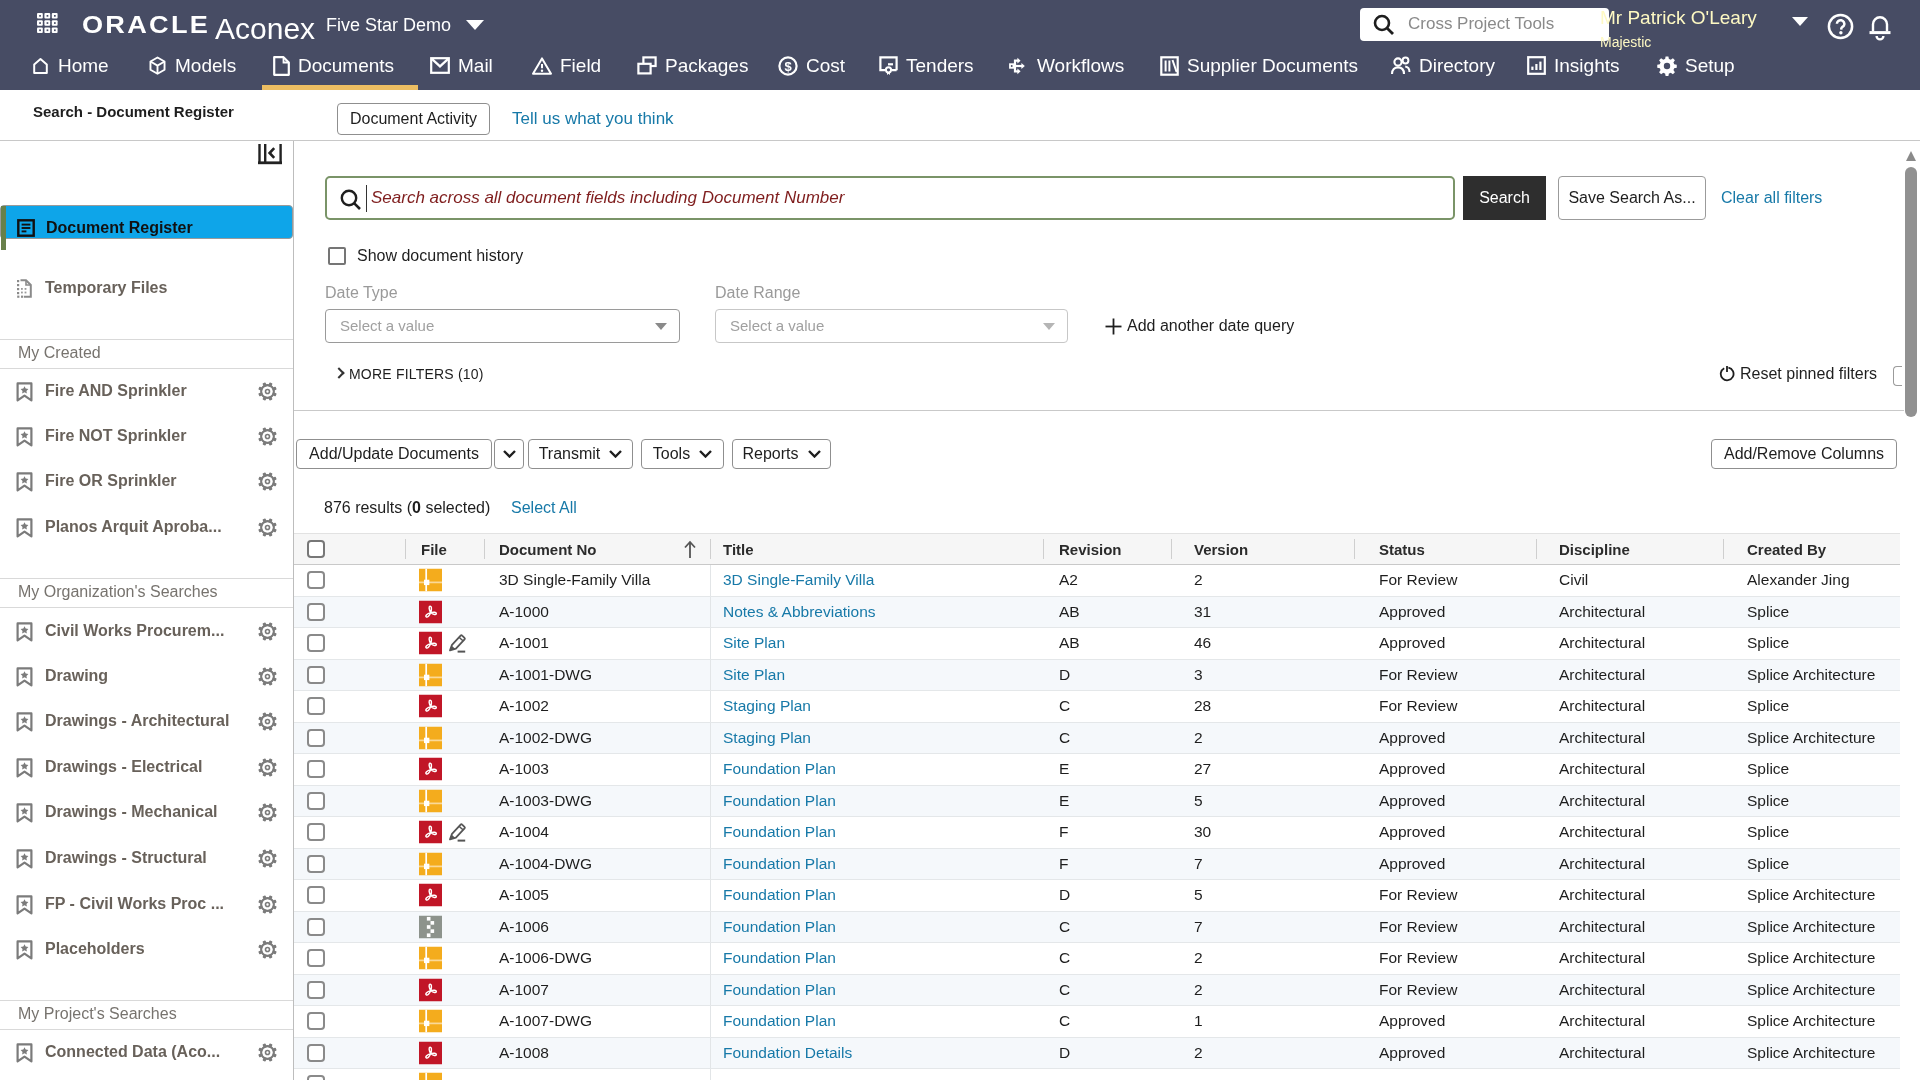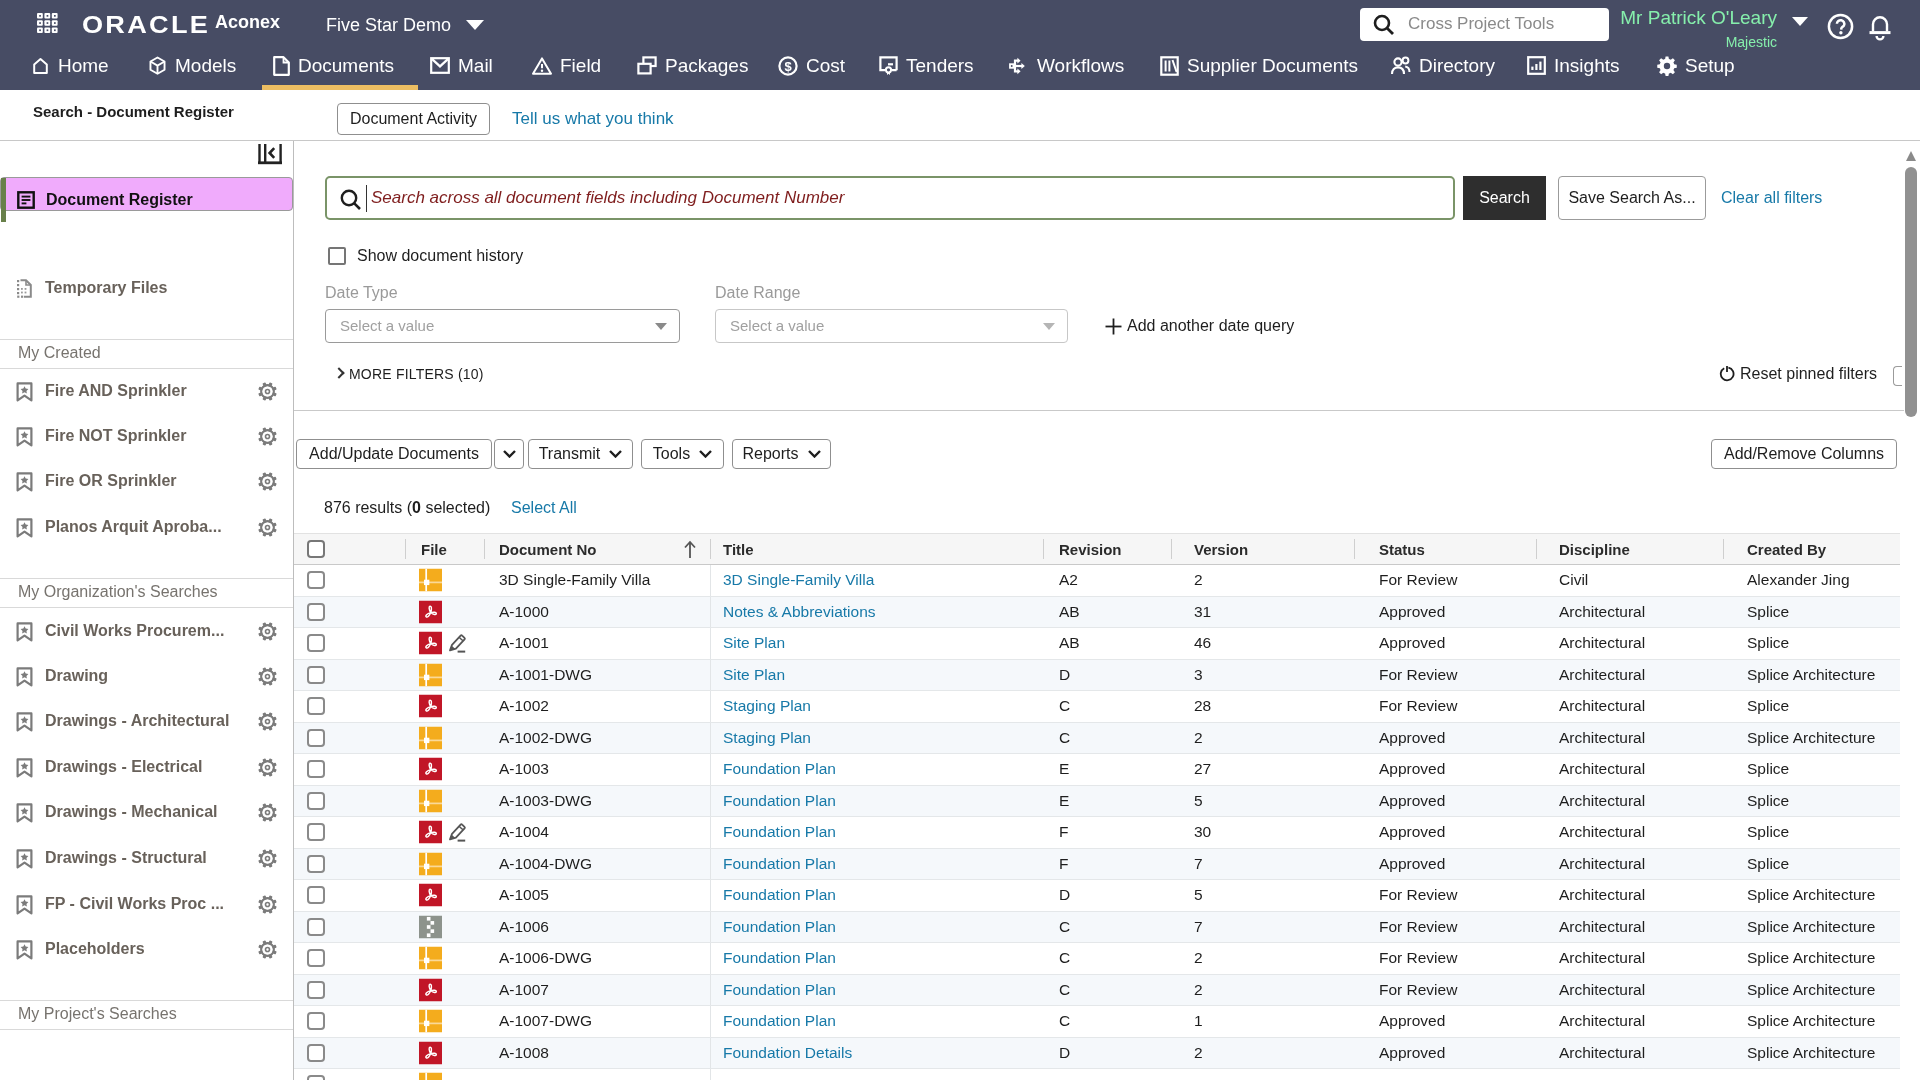--- a/index.html
+++ b/index.html
@@ -2,46 +2,46 @@
 <html><head>
 <meta charset="utf-8">
 <style>
 * { margin:0; padding:0; box-sizing:border-box; }
 html,body { width:1920px; height:1080px; overflow:hidden; font-family:"Liberation Sans", sans-serif; background:#fff; }
 
 
 #topbar { position:absolute; left:0; top:0; width:1920px; height:90px; background:#474C64; }
 #logo { position:absolute; left:82px; top:11px; color:#fff; white-space:nowrap; }
 #oracle-word { font-weight:bold; font-size:24px; letter-spacing:2px; transform:scaleX(1.13); transform-origin:left; display:inline-block; }
-#aconex-word { font-weight:bold; font-size:18px; position:absolute; left:133px; top:1px; }
+#aconex-word { font-weight:normal; font-size:30px; position:absolute; left:133px; top:1px; }
 #projname { position:absolute; left:326px; top:15px; color:#fff; font-size:18px; }
 #projcaret { position:absolute; left:466px; top:20px; width:0; height:0; border-left:9px solid transparent; border-right:9px solid transparent; border-top:10px solid #fff; }
 #xsearch { position:absolute; left:1360px; top:8px; width:249px; height:33px; background:#fff; border-radius:4px; }
 #xsearch .ph { position:absolute; left:48px; top:6px; color:#8a8a8a; font-size:17px; }
-#userblock { position:absolute; left:1600px; top:7px; width:177px; text-align:right; color:#86efac; }
+#userblock { position:absolute; left:1600px; top:7px; width:177px; text-align:left; color:#fef9c3; }
 #username { font-size:19px; }
 #usercaret { position:absolute; left:1792px; top:17px; width:0; height:0; border-left:8px solid transparent; border-right:8px solid transparent; border-top:9px solid #fff; }
 #org { font-size:14px; margin-top:5px; }
 
 .nav-item { position:absolute; top:45px; height:41px; display:flex; align-items:center; gap:8px; white-space:nowrap; color:#fff; font-size:19px; }
 #docs-underline { position:absolute; left:262px; top:85px; width:156px; height:5px; background:#EDBE62; }
 
 
 #pagehead { position:absolute; left:0; top:90px; width:1920px; height:51px; background:#fff; border-bottom:1px solid #c8c8c8; }
 #pagetitle { position:absolute; left:33px; top:13px; font-size:15px; font-weight:bold; color:#1e1e1e; }
 #docact { position:absolute; left:337px; top:13px; width:153px; height:32px; border:1px solid #8f8f8f; border-radius:4px; font-size:16px; color:#1e1e1e; display:flex; align-items:center; justify-content:center; }
 #tellus { position:absolute; left:512px; top:19px; font-size:17px; color:#1779a8; }
 
 
 #sidebar { position:absolute; left:0; top:141px; width:294px; height:939px; background:#fff; border-right:1px solid #bdbdbd; }
 #collapse { position:absolute; left:258px; top:3px; }
 .sideitem { position:absolute; left:0; width:293px; height:44px; }
 .sideitem .icon { position:absolute; left:16px; top:13px; }
 .sideitem .label { position:absolute; left:45px; top:13px; font-size:16px; font-weight:bold; color:#68615a; white-space:nowrap; }
-.sideitem.sel { background:#f0abfc; }
+.sideitem.sel { background:#0ea5e9;margin-top:28px; }
 .selbar { position:absolute; left:0; top:0; width:5px; height:44px; background:#68804A; }
 .sideitem.sel .label { color:#111; }
 .sectlabel { position:absolute; left:18px; font-size:16px; color:#77736e; }
 .sidehr { position:absolute; left:0; width:293px; border-top:1px solid #d9d9d9; }
 .gear { position:absolute; left:258px; top:13px; }
 
 
 #content { position:absolute; left:294px; top:142px; width:1610px; height:938px; background:#fff; }
 #bigsearch { position:absolute; left:31px; top:34px; width:1130px; height:44px; border:2px solid #7A9468; border-radius:5px; }
 #bigsearch .ph { position:absolute; left:44px; top:10px; font-size:17px; font-style:italic; color:#7f1d1d; }
@@ -521,20 +521,39 @@
         <rect x="-1.7" y="-9.8" width="3.4" height="4.2" rx="0.7" transform="rotate(157.5)" fill="#7b7b7b"></rect>
         <rect x="-1.7" y="-9.8" width="3.4" height="4.2" rx="0.7" transform="rotate(202.5)" fill="#7b7b7b"></rect>
         <rect x="-1.7" y="-9.8" width="3.4" height="4.2" rx="0.7" transform="rotate(247.5)" fill="#7b7b7b"></rect>
         <rect x="-1.7" y="-9.8" width="3.4" height="4.2" rx="0.7" transform="rotate(292.5)" fill="#7b7b7b"></rect>
         <rect x="-1.7" y="-9.8" width="3.4" height="4.2" rx="0.7" transform="rotate(337.5)" fill="#7b7b7b"></rect>
       </svg>
     </div>
     <div class="sidehr" style="top:859px"></div>
     <div class="sectlabel" style="top:864px">My Project's Searches</div>
     <div class="sidehr" style="top:888px"></div>
+    <div class="sideitem" style="top:889px">
+      <svg class="icon" width="17" height="20" viewBox="0 0 17 20">
+        <path d="M1.6 1.4 h13.8 v17 l-6.9-4.8 -6.9 4.8 z" fill="none" stroke="#7b7b7b" stroke-width="2.2" stroke-linejoin="round"></path>
+        <path d="M8.5 4.2 l1.2 2.4 2.7.4 -1.95 1.9 .45 2.7 -2.4-1.3 -2.4 1.3 .45-2.7 -1.95-1.9 2.7-.4 z" fill="#7b7b7b"></path>
+      </svg>
+      <span class="label">Connected Data (Aco...</span>
+      <svg class="gear" width="19" height="19" viewBox="-10 -10 20 20">
+        <circle r="6.7" fill="none" stroke="#7b7b7b" stroke-width="2.2"></circle>
+        <circle r="2.1" fill="none" stroke="#7b7b7b" stroke-width="1.7"></circle>
+        <rect x="-1.7" y="-9.8" width="3.4" height="4.2" rx="0.7" transform="rotate(22.5)" fill="#7b7b7b"></rect>
+        <rect x="-1.7" y="-9.8" width="3.4" height="4.2" rx="0.7" transform="rotate(67.5)" fill="#7b7b7b"></rect>
+        <rect x="-1.7" y="-9.8" width="3.4" height="4.2" rx="0.7" transform="rotate(112.5)" fill="#7b7b7b"></rect>
+        <rect x="-1.7" y="-9.8" width="3.4" height="4.2" rx="0.7" transform="rotate(157.5)" fill="#7b7b7b"></rect>
+        <rect x="-1.7" y="-9.8" width="3.4" height="4.2" rx="0.7" transform="rotate(202.5)" fill="#7b7b7b"></rect>
+        <rect x="-1.7" y="-9.8" width="3.4" height="4.2" rx="0.7" transform="rotate(247.5)" fill="#7b7b7b"></rect>
+        <rect x="-1.7" y="-9.8" width="3.4" height="4.2" rx="0.7" transform="rotate(292.5)" fill="#7b7b7b"></rect>
+        <rect x="-1.7" y="-9.8" width="3.4" height="4.2" rx="0.7" transform="rotate(337.5)" fill="#7b7b7b"></rect>
+      </svg>
+    </div>
   </div>
 
 <div id="content">
   <div id="bigsearch">
     <svg style="position:absolute;left:12px;top:10px" width="24" height="24" viewBox="0 0 24 24">
         <circle cx="10" cy="10" r="7.2" fill="none" stroke="#1e1e1e" stroke-width="2.4"></circle>
         <line x1="15.3" y1="15.3" x2="21" y2="21" stroke="#1e1e1e" stroke-width="2.6"></line>
       </svg>
     <span class="ph">Search across all document fields including Document Number</span>
       <span class="cursor"></span>

